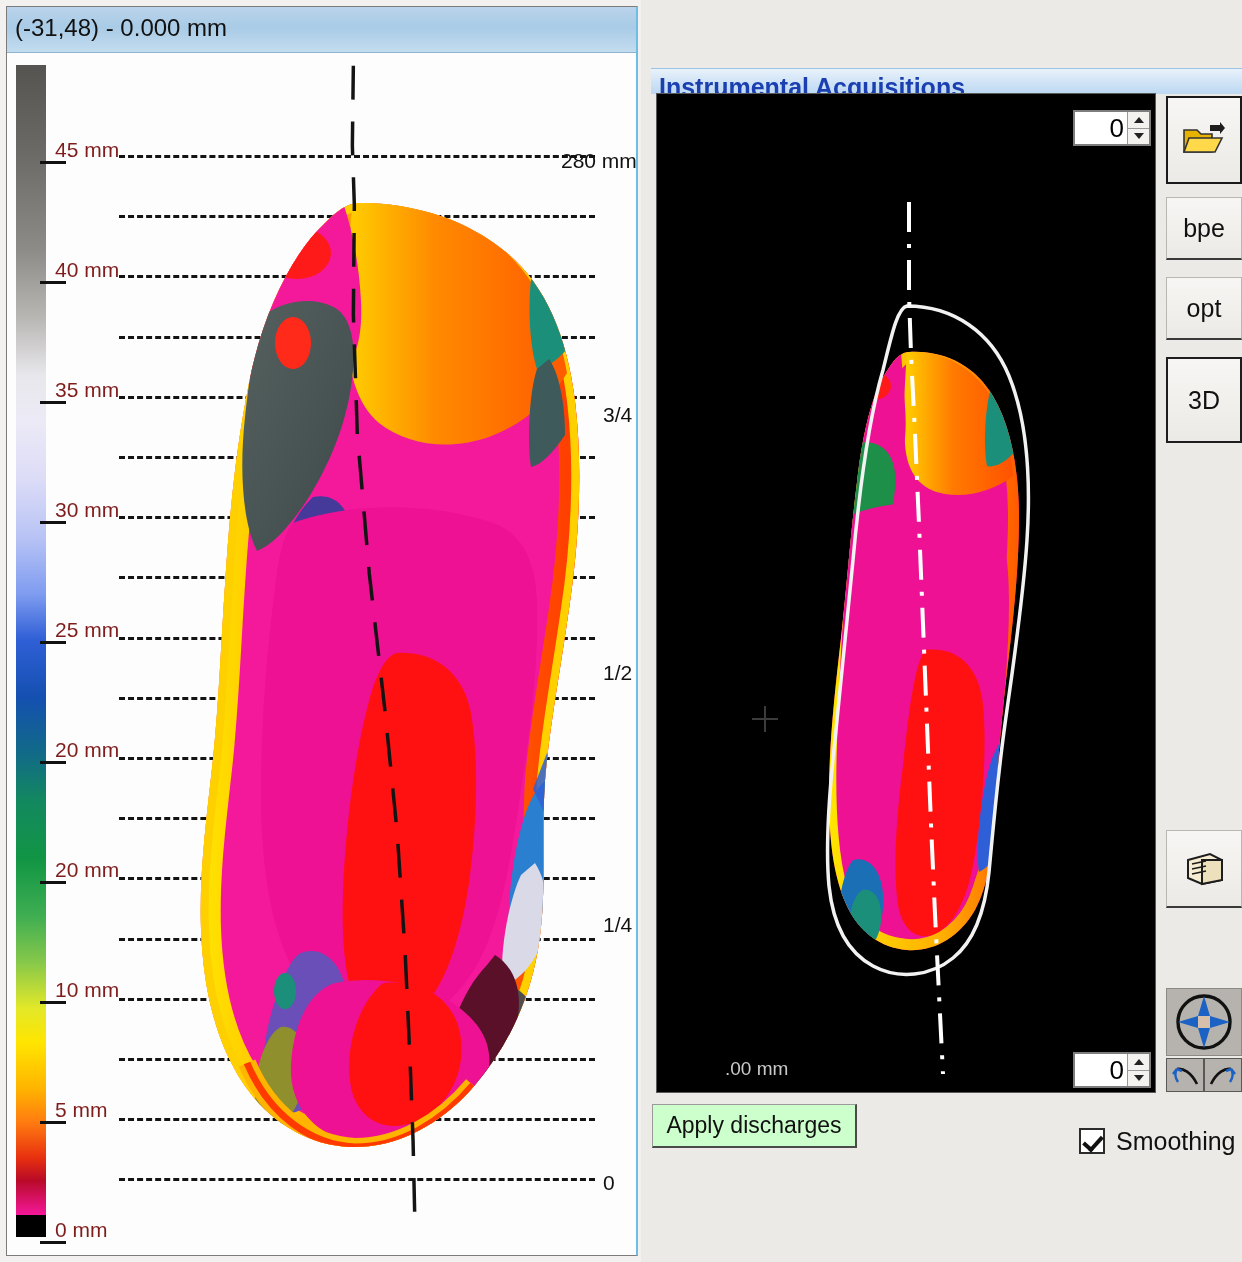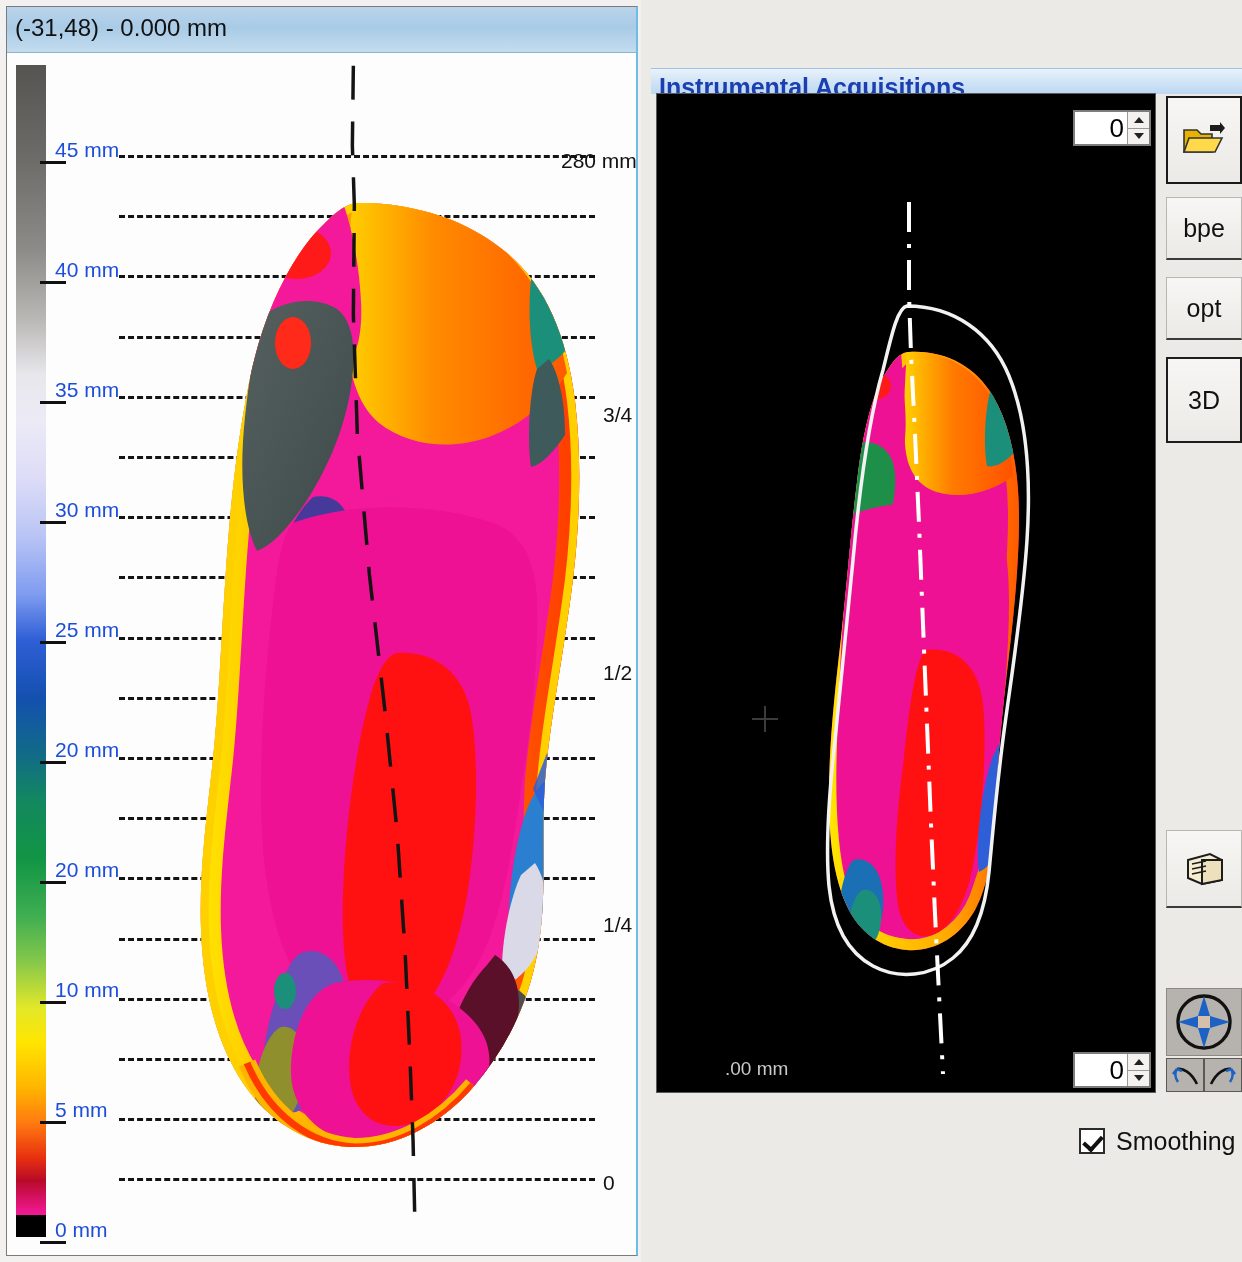--- a/index.html
+++ b/index.html
@@ -43,21 +43,21 @@
   }
   #colorbar .grad { position: absolute; left: 0; top: 0; width: 100%; height: 1150px; }
   #colorbar .blackcap {
     position: absolute; left: 0; bottom: 0; width: 100%; height: 22px; background: #000;
   }
   .cb-tick {
     position: absolute; left: 33px; width: 26px; height: 0;
     border-top: 3px solid #111;
   }
   .cb-label {
-    position: absolute; left: 48px; font-size: 21px; color: #1d4ed8;
+    position: absolute; left: 48px; font-size: 21px; color: #7f1d1d;
     white-space: nowrap; transform: translateY(-62%);
   }
 
   
   .hdash {
     position: absolute; height: 0; border-top: 3px dashed #141414;
   }
   .rlabel {
     position: absolute; font-size: 21px; color: #111; white-space: nowrap;
     transform: translateY(-50%);
@@ -558,19 +558,22 @@
     </svg>
   </div>
   <div id="rot-right">
     <svg width="32" height="26" viewBox="0 0 32 26">
       <path d="M4,22 C10,10 18,6 24,7" fill="none" stroke="#111" stroke-width="2.6"></path>
       <path d="M24,7 L28,12 M24,7 L19,9" fill="none" stroke="#1b62c4" stroke-width="2.6"></path>
       <path d="M23,20 C27,14 26,10 24,7" fill="none" stroke="#1b62c4" stroke-width="2.4"></path>
     </svg>
   </div>
 
+  <div id="apply-discharges">
+    <span>Apply discharges</span>
+  </div>
 
   <div id="smoothing-row">
     <div id="smoothing-box"></div>
     <div id="smoothing-label">Smoothing</div>
   </div>
 
 </div>
 
 </body></html>

